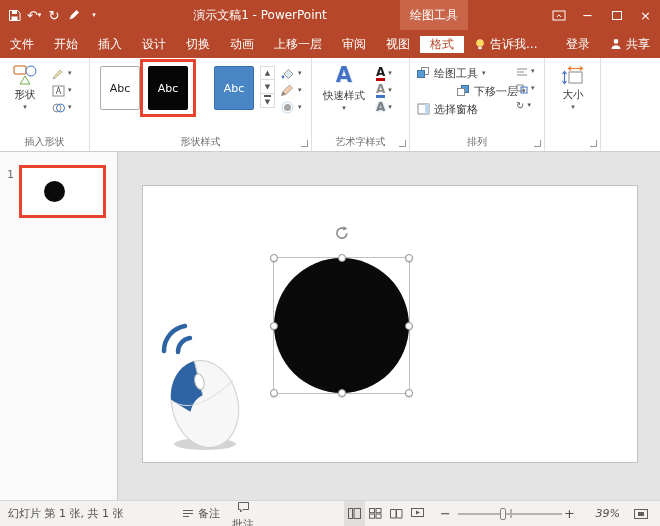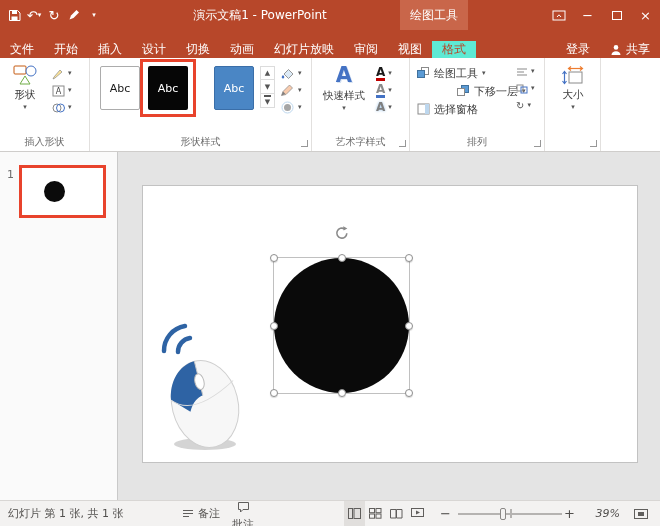--- a/index.html
+++ b/index.html
@@ -13,23 +13,23 @@
   .qat-btn { height:24px; min-width:20px; padding:0 2px; display:flex; align-items:center; justify-content:center; font-size:13px; color:#fff; }
   .caret { font-size:7px; line-height:1; color:#fff; }
   .caret.dark { color:#555; }
   .app-title { position:absolute; left:150px; width:220px; top:0; height:30px; line-height:30px; text-align:center; font-size:12px; white-space:nowrap; }
   .ctx-group { position:absolute; left:400px; width:68px; top:0; height:30px; line-height:30px; text-align:center; font-size:12px; background:#C9664A; }
   .win-controls { position:absolute; right:0; top:0; height:30px; display:flex; }
   .win-btn { width:29px; height:30px; display:flex; align-items:center; justify-content:center; font-size:13px; }
   .max-box { width:10px; height:9px; border:1px solid #fff; display:inline-block; }
 
   
-  .tabbar { position:absolute; top:30px; left:0; width:100%; height:28px; background:#B7472A; display:flex; align-items:flex-end; color:#fff; }
+  .tabbar { position:absolute; top:30px; left:0; width:100%; height:28px; background:#B7472A; display:flex; align-items:center; color:#fff; }
   .tab { padding:0 10px; display:flex; align-items:center; font-size:12px; white-space:nowrap; }
-  .tab.active { background:#5eead4; color:#B7472A; }
+  .tab.active { background:#ffffff; color:#B7472A; }
   .tab .ticon { margin-right:4px; display:flex; }
   .tab-spacer { flex:1 1 auto; }
 
   
   .ribbon { position:absolute; top:58px; left:0; width:100%; height:94px; background:#fff; border-bottom:1px solid #CFCDCB; display:flex; }
   .rgroup { position:relative; height:100%; border-right:1px solid #E2E0DE; flex:0 0 auto; }
   .glabel { position:absolute; bottom:2px; left:0; width:100%; text-align:center; font-size:10px; color:#6b6b6b; white-space:nowrap; }
   .launcher { position:absolute; right:3px; bottom:4px; width:7px; height:7px; border-right:1px solid #979797; border-bottom:1px solid #979797; }
   .bigbtn { position:absolute; display:flex; flex-direction:column; align-items:center; gap:2px; font-size:10.5px; color:#3b3b3b; }
   .minirow { display:flex; align-items:center; gap:3px; height:17px; }
@@ -156,24 +156,33 @@
     </div>
   </div>
 
   <div class="tabbar">
     <div class="tab">文件</div>
     <div class="tab">开始</div>
     <div class="tab">插入</div>
     <div class="tab">设计</div>
     <div class="tab">切换</div>
     <div class="tab">动画</div>
-    <div class="tab">幻灯片放映</div>
+    <div class="tab">上移一层</div>
     <div class="tab">审阅</div>
     <div class="tab">视图</div>
     <div class="tab active">格式</div>
+    <div class="tab">
+      <span class="ticon">
+        <svg width="12" height="12" viewBox="0 0 12 12">
+            <circle cx="6" cy="5" r="3.8" fill="#FFD966"></circle>
+            <rect x="4.4" y="9" width="3.2" height="2.2" fill="#fff"></rect>
+          </svg>
+      </span>
+      <span>告诉我...</span>
+    </div>
     <div class="tab-spacer"></div>
     <div class="tab">登录</div>
     <div class="tab">
       <span class="ticon">
         <svg width="12" height="12" viewBox="0 0 12 12">
             <circle cx="6" cy="3.4" r="2.3" fill="#fff"></circle>
             <path d="M1.5 11 a4.5 3.8 0 0 1 9 0 z" fill="#fff"></path>
           </svg>
       </span>
       <span>共享</span>

